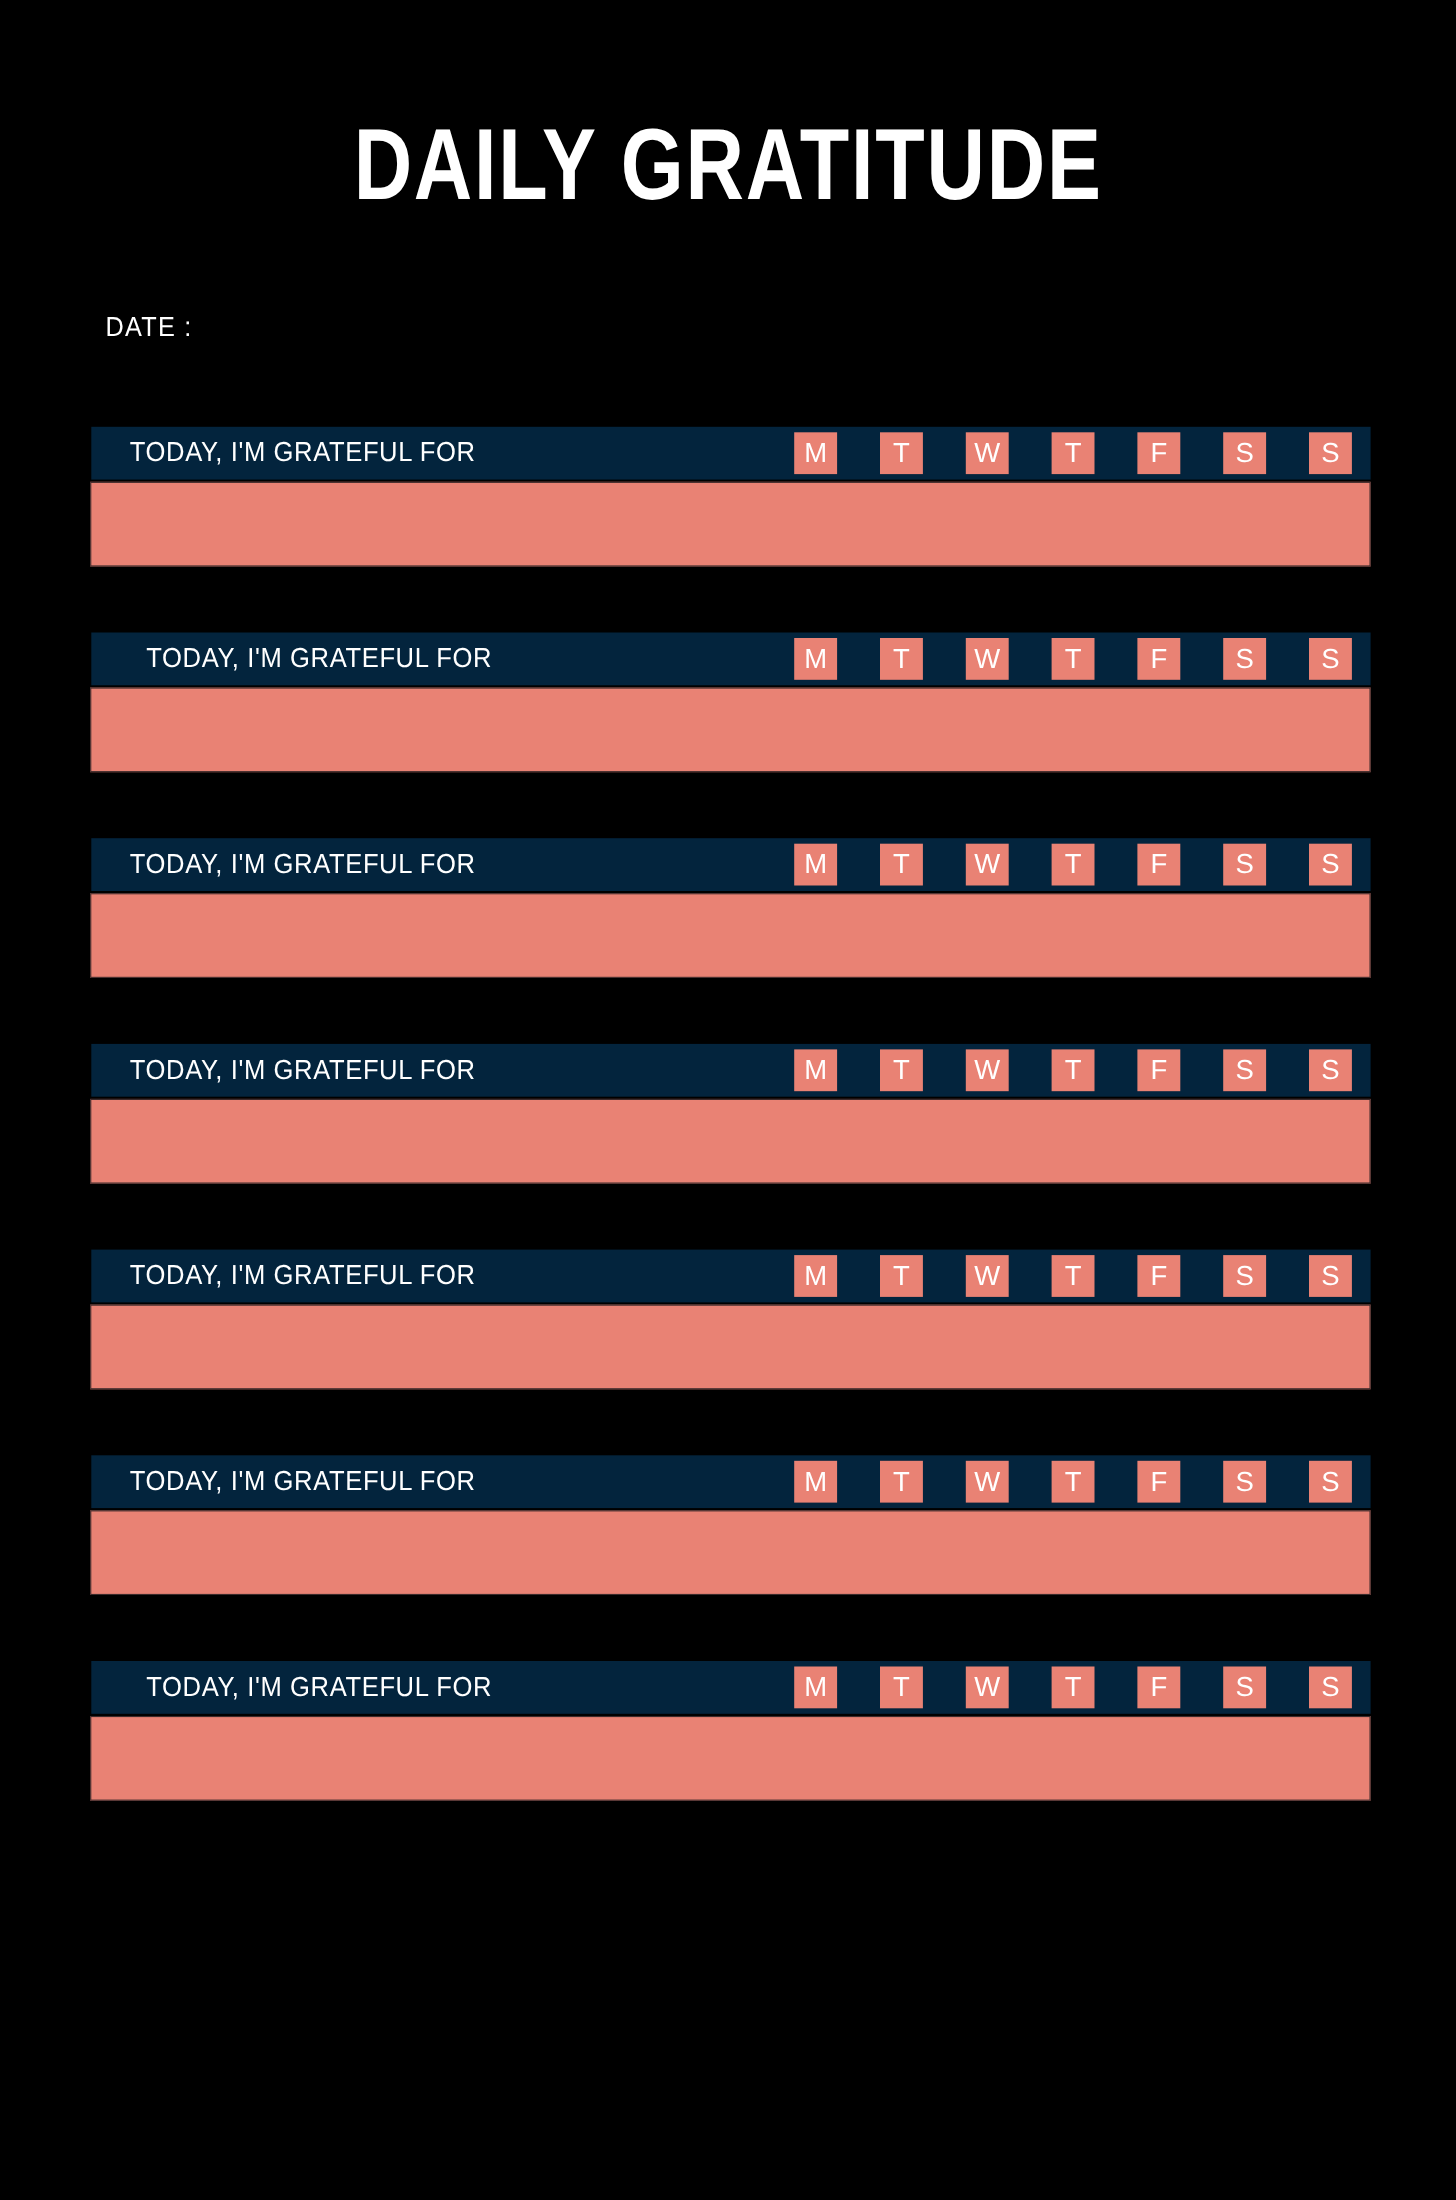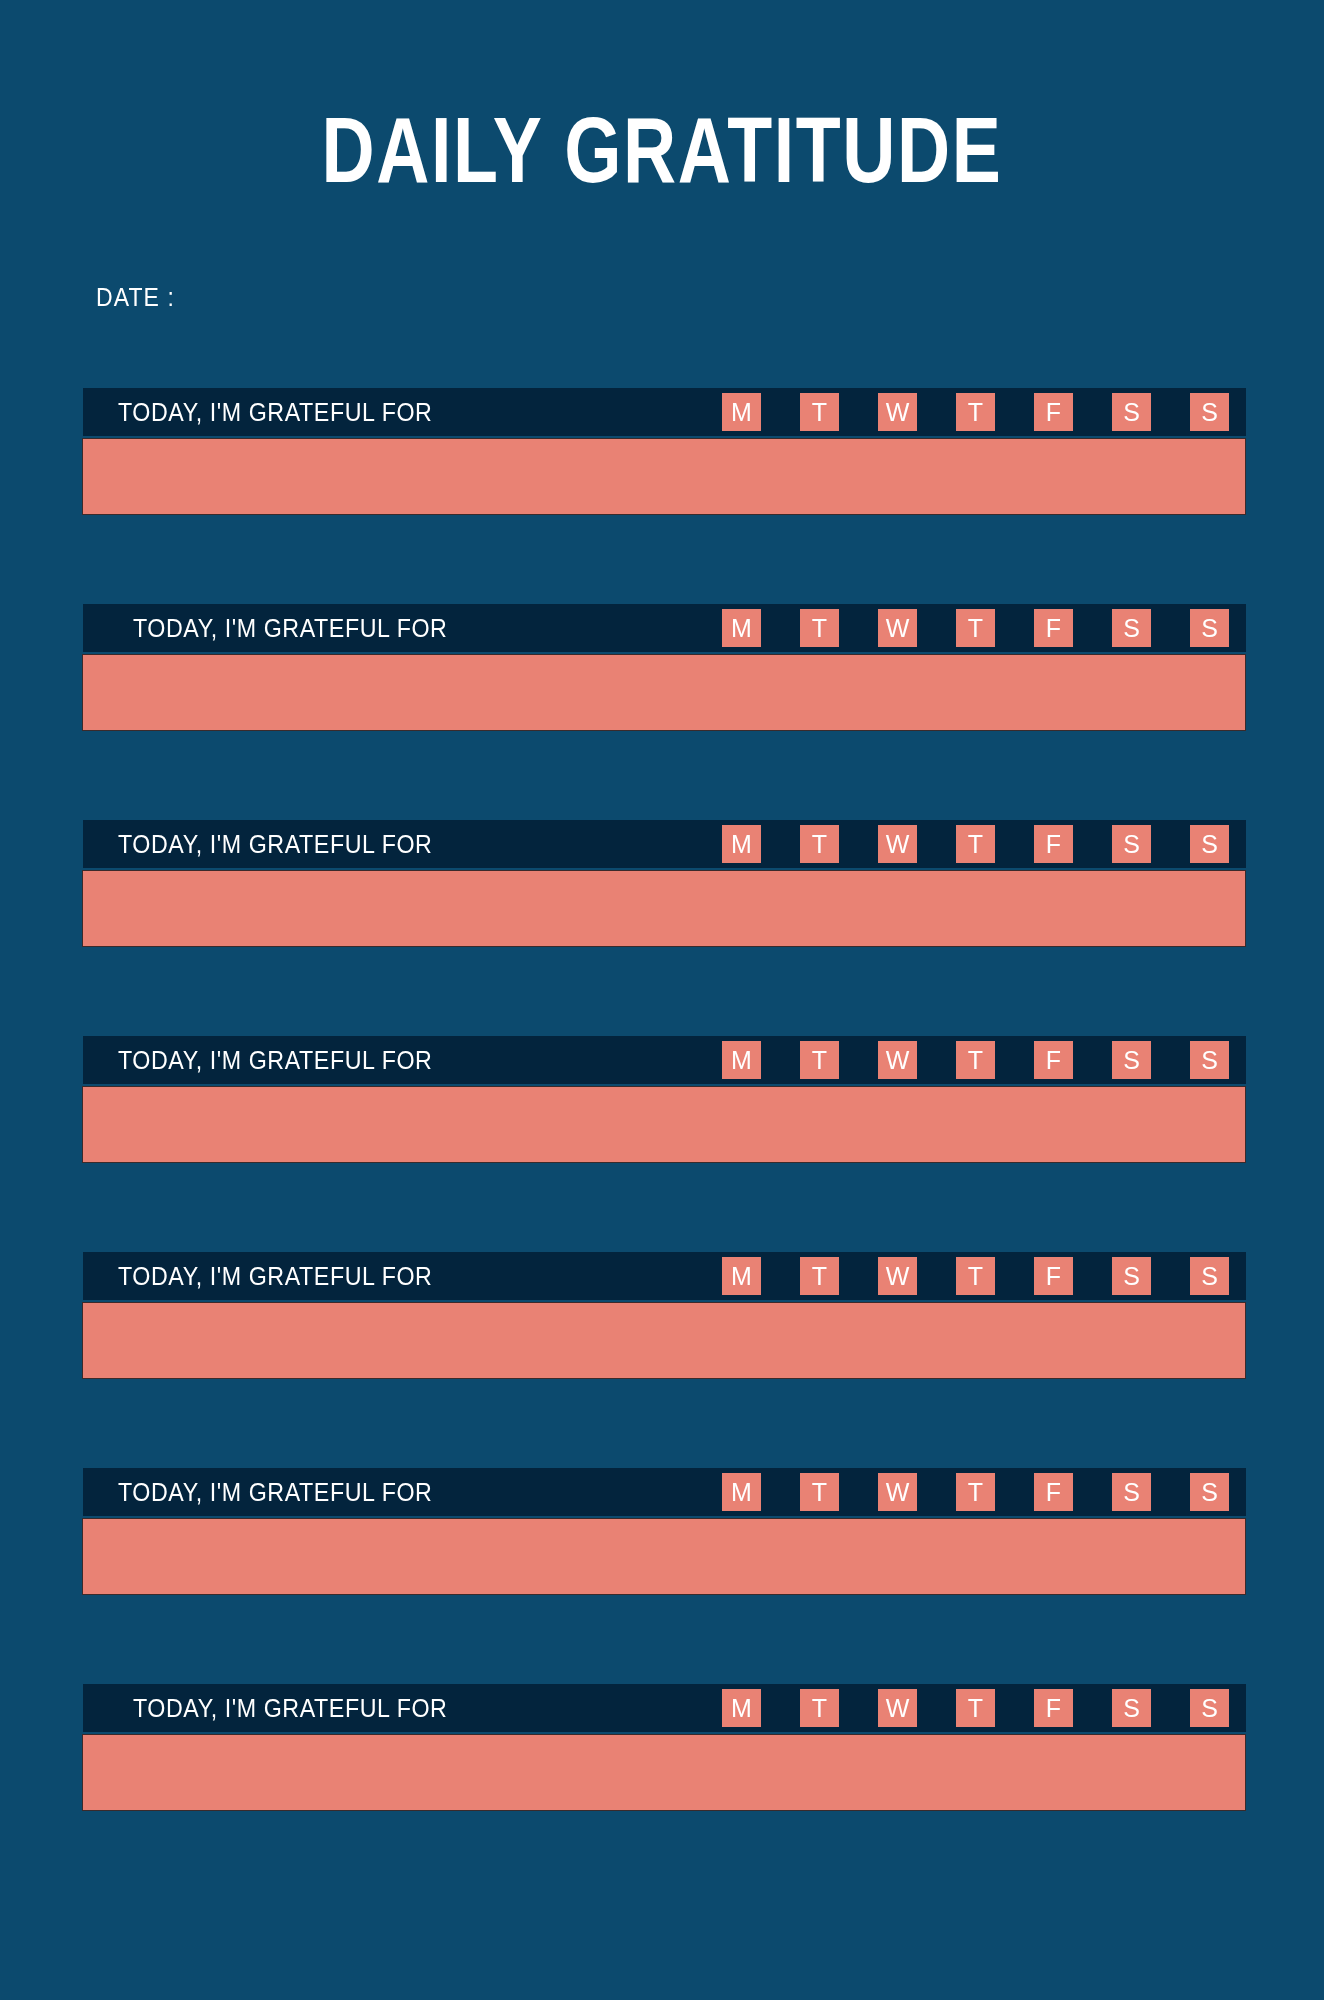--- a/index.html
+++ b/index.html
@@ -12,21 +12,21 @@
     background: #e98274;
     font-family: "Liberation Sans", sans-serif;
     overflow: hidden;
     position: relative;
   }
 
   .page {
     position: relative;
     width: 1324px;
     height: 2000px;
-    background: #0c4a6e;
+    background: #000000;
   }
 
   
   .title {
     position: absolute;
     top: 104px;
     left: 0;
     width: 1324px;
     text-align: center;
     color: #ffffff;
@@ -57,21 +57,21 @@
   
   .rows {
     position: absolute;
     top: 388px;
     left: 0;
     width: 1324px;
   }
 
   .row {
     position: relative;
-    height: 216px;
+    height: 187px;
   }
 
   .row-header {
     position: absolute;
     top: 0;
     left: 83px;
     width: 1163px;
     height: 48px;
     background: #03243d;
     box-sizing: border-box;

